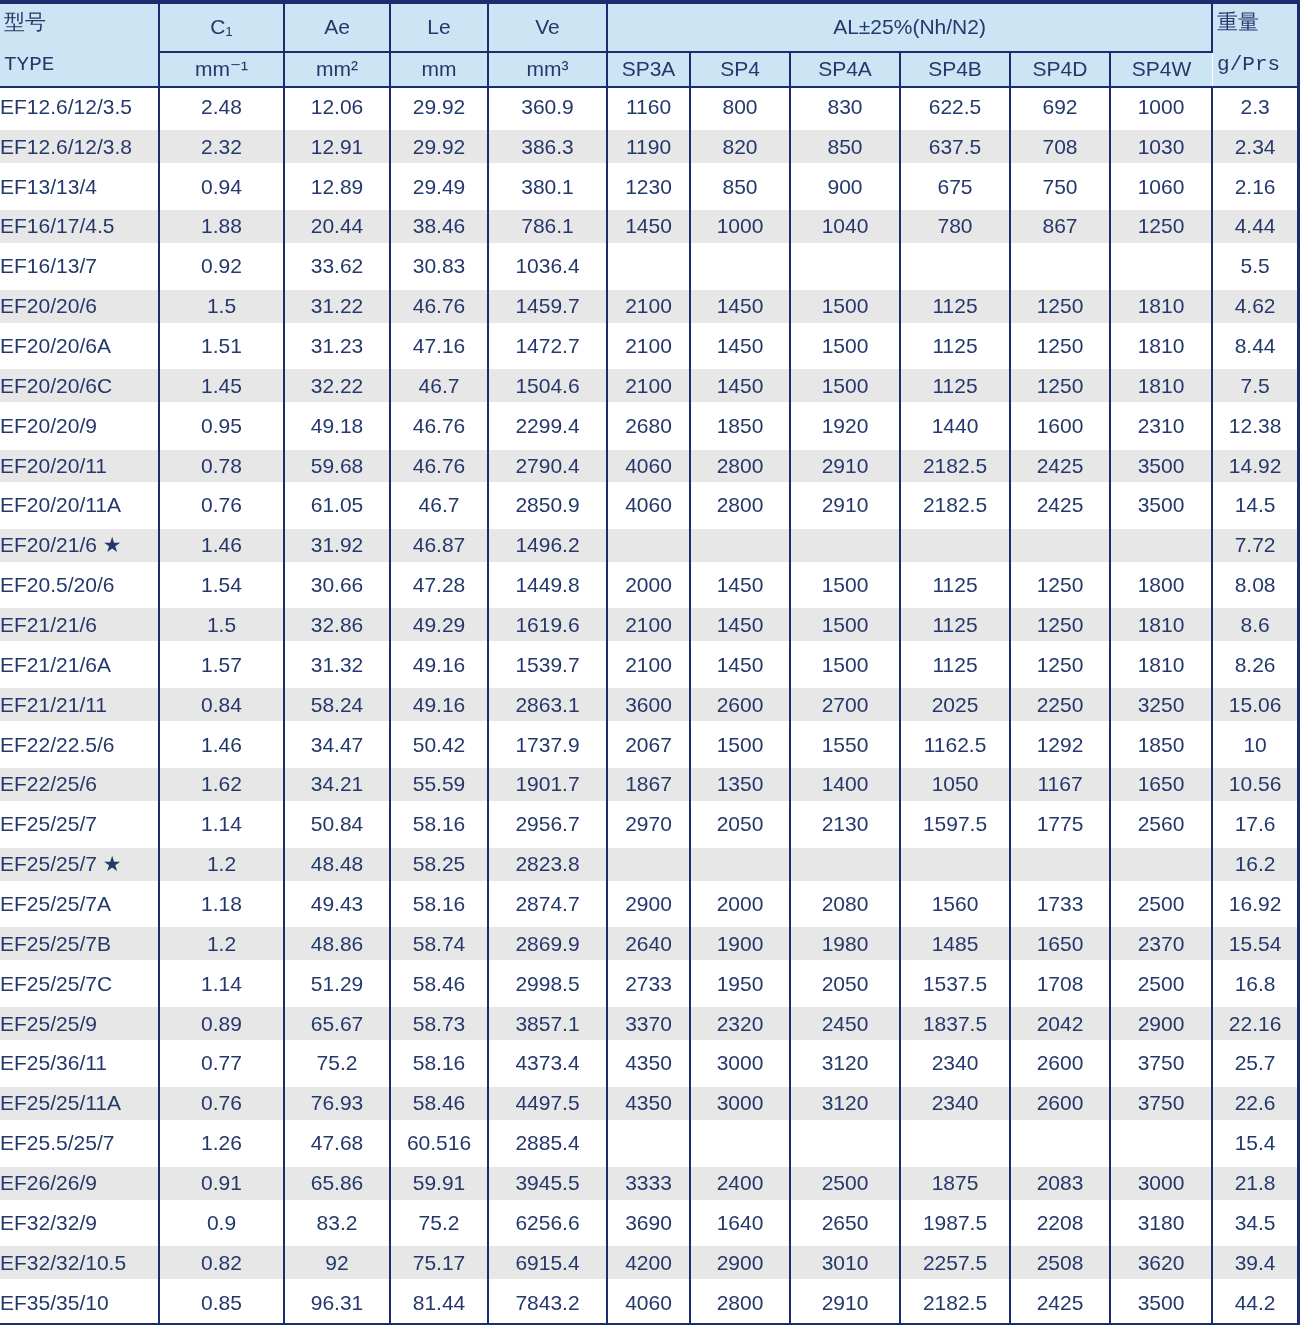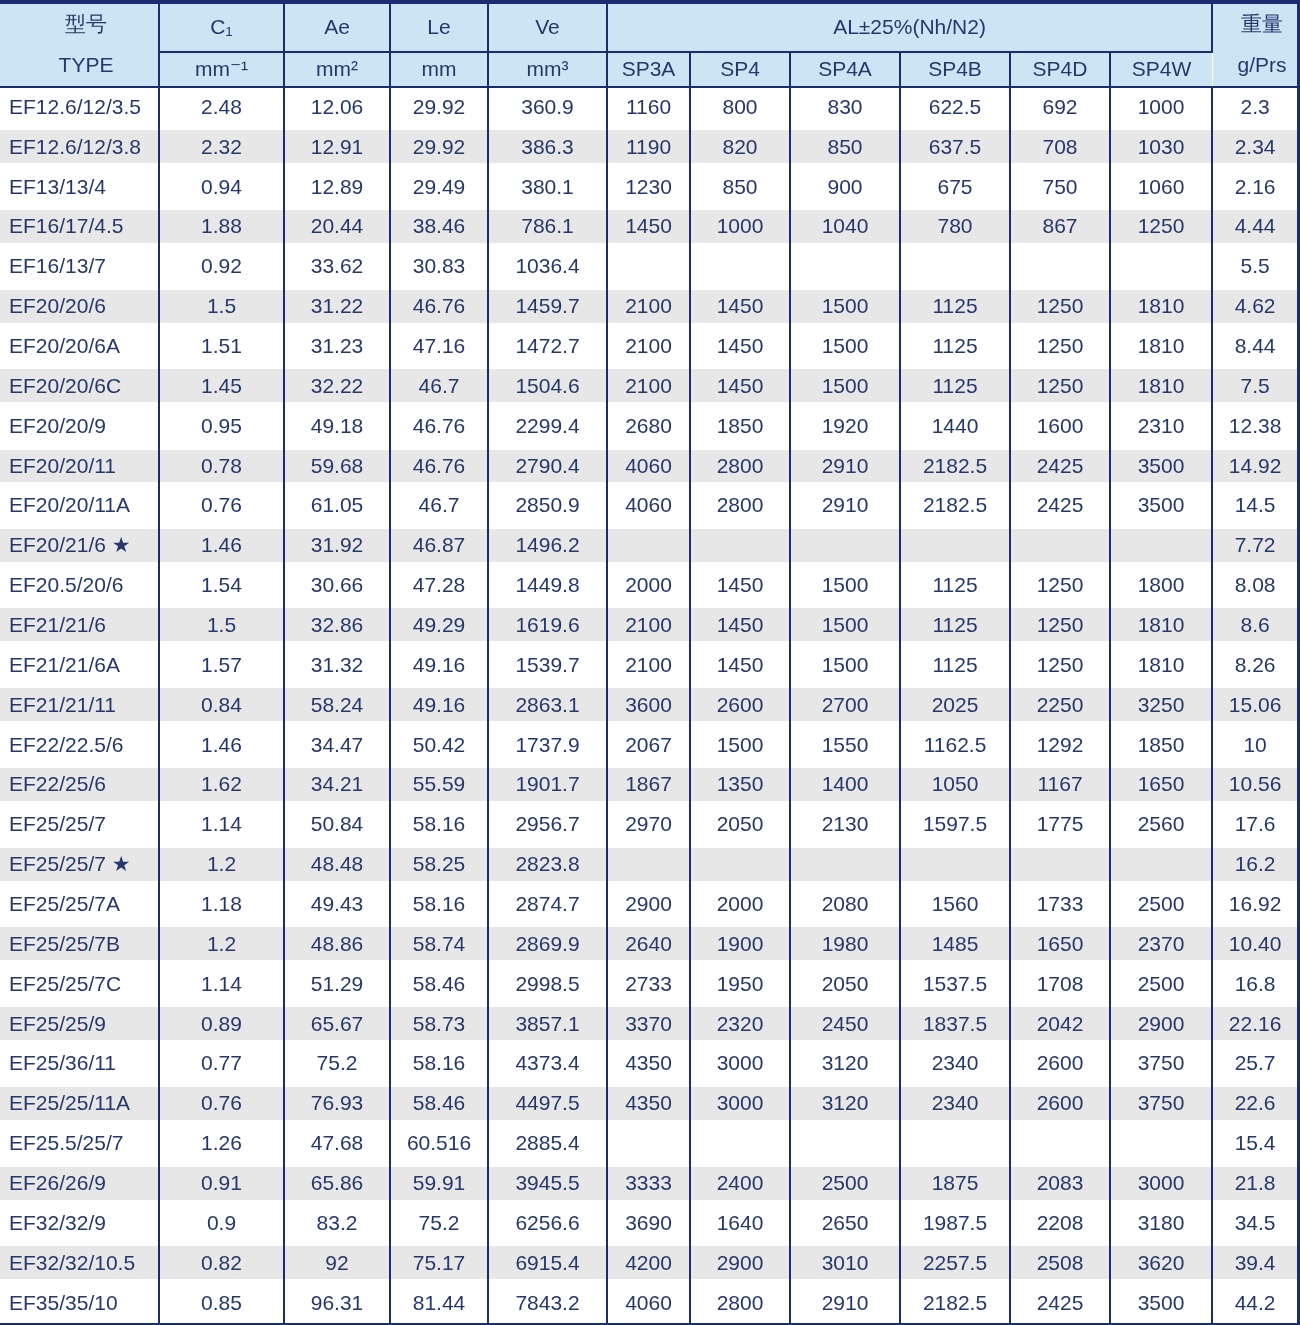--- a/index.html
+++ b/index.html
@@ -32,24 +32,24 @@
     vertical-align:middle;
     overflow:hidden;
     white-space:nowrap;
   }
   th:last-child,td:last-child{border-right:none;}
   thead th{background:var(--header-bg);}
   thead tr.h1 th{height:46px;}
   thead tr.h2 th{height:34px;}
   thead tr.h1 th.seg{border-bottom:2px solid var(--navy);}
   thead tr.h2 th{border-bottom:2px solid var(--navy);}
-  th.merged{border-bottom:2px solid var(--navy);text-align:center;padding-left:14px;}
+  th.merged{border-bottom:2px solid var(--navy);text-align:left;padding-left:4px;font-family:Liberation Mono, monospace;}
   th.merged .line{line-height:1.95;}
   tbody td{height:39px;}
-  tbody td.t{text-align:left;padding-left:9px;}
+  tbody td.t{text-align:left;padding-left:0;}
   tbody tr:nth-child(even) td{
     background:linear-gradient(var(--stripe),var(--stripe)) 50% 50% / 100% calc(100% - 7px) no-repeat;
   }
 </style>
 </head>
 <body>
 
 <div class="table-frame">
   <table>
     <colgroup>
@@ -395,21 +395,21 @@
           <td>1.2</td>
           <td>48.86</td>
           <td>58.74</td>
           <td>2869.9</td>
           <td>2640</td>
           <td>1900</td>
           <td>1980</td>
           <td>1485</td>
           <td>1650</td>
           <td>2370</td>
-          <td>10.40</td>
+          <td>15.54</td>
         </tr>
         <tr>
           <td class="t">EF25/25/7C</td>
           <td>1.14</td>
           <td>51.29</td>
           <td>58.46</td>
           <td>2998.5</td>
           <td>2733</td>
           <td>1950</td>
           <td>2050</td>

